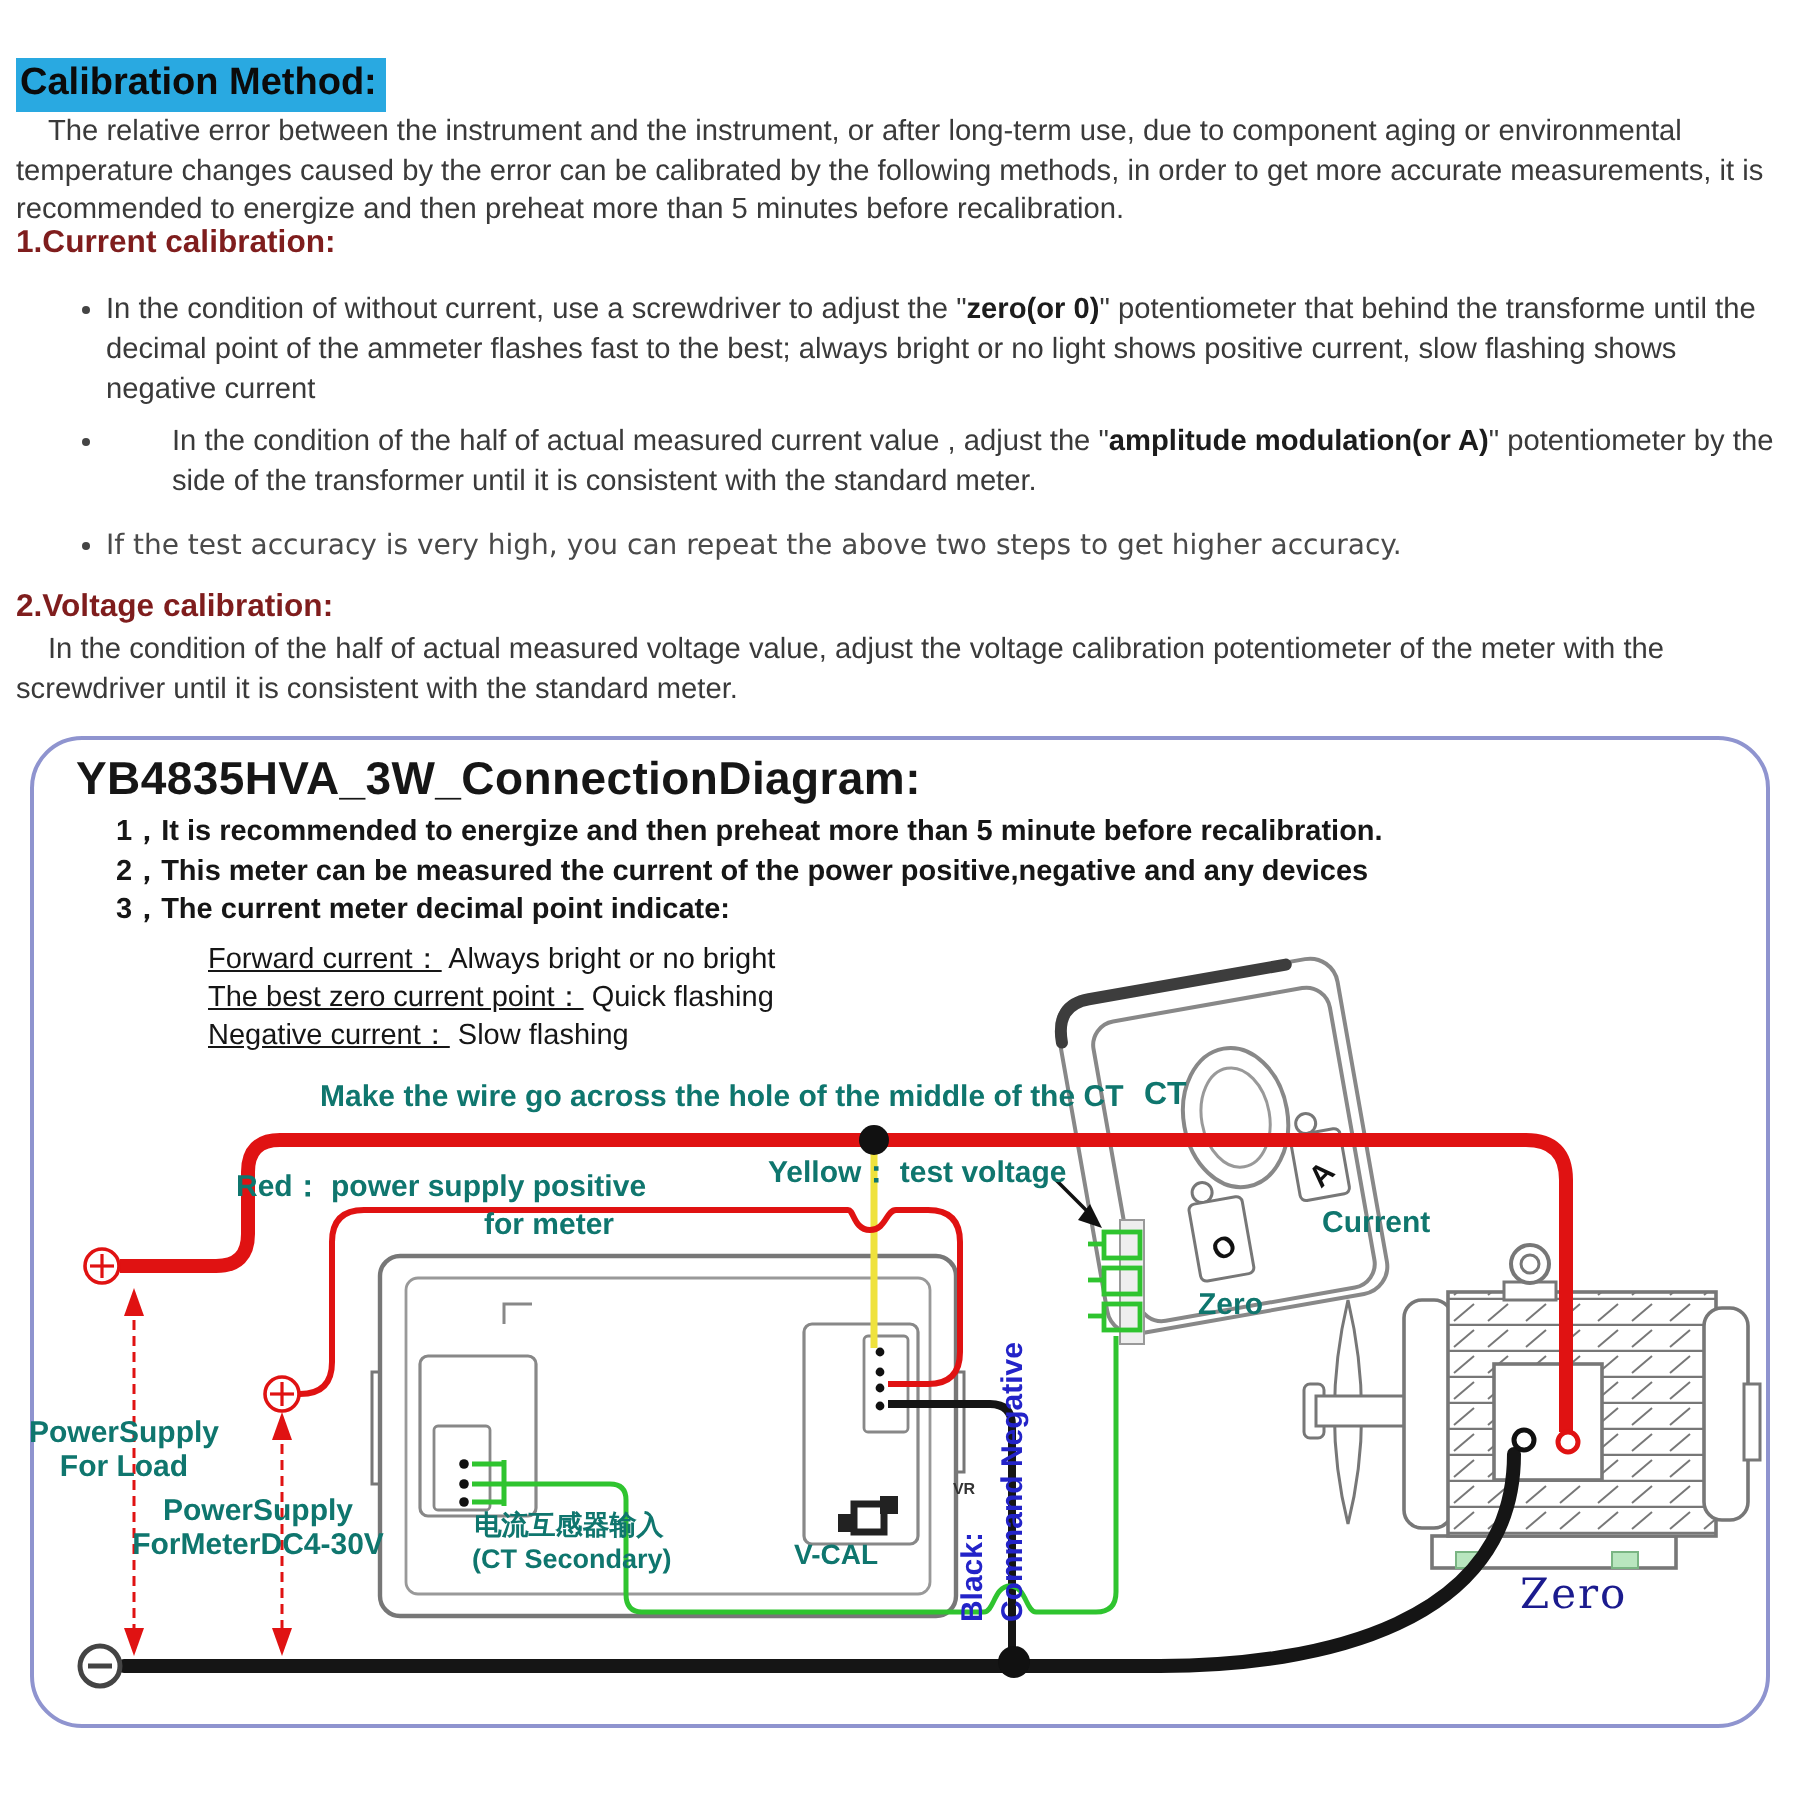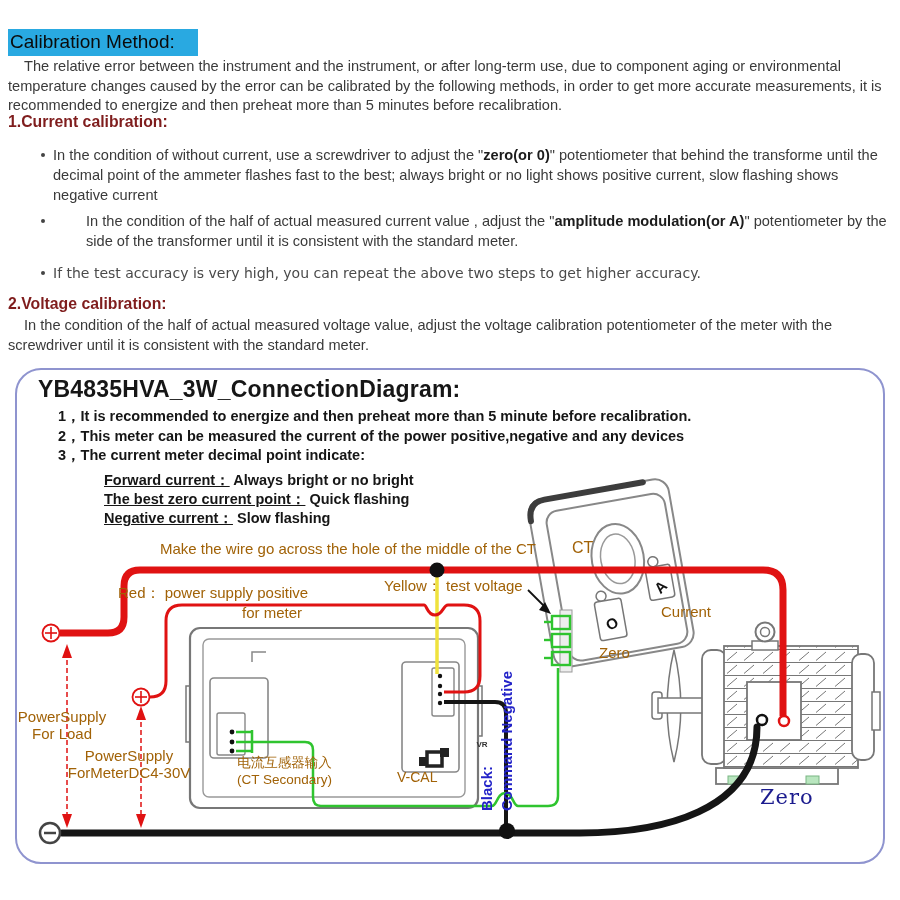--- a/index.html
+++ b/index.html
@@ -1,35 +1,35 @@
 <!DOCTYPE html>
 <html><head>
 <meta charset="utf-8">
 <style>
   html,body{margin:0;padding:0;background:#fff;}
   #page{position:relative;width:900px;height:900px;background:#fff;overflow:hidden;
         font-family:"Liberation Sans",sans-serif;color:#2e2e2e;}
   .abs{position:absolute;}
   
-  .doc-title{font-size:19px;font-weight:normal;color:#0b0b0b;background:#29a9e1;
-             padding:2px 23px 3px 2px;display:inline-block;}
+  .doc-title{font-size:19px;font-weight:bold;color:#0b0b0b;background:#29a9e1;
+             padding:2px 5px 3px 2px;display:inline-block;}
   .para{font-size:14.6px;line-height:19.5px;color:#3a3a3a;}
   .indent{text-indent:16px;}
   .h-sec{font-size:15.8px;font-weight:bold;color:#7f1d1d;}
   .bullet-dot{width:4px;height:4px;border-radius:50%;background:#444;}
   .bullet{font-size:14.6px;line-height:20px;color:#3a3a3a;}
   .bullet b{color:#1c1c1c;}
   .bullet.alt{font-family:"DejaVu Sans",sans-serif;font-size:14px;color:#4a4a4a;}
   
   .dg-border{border:2px solid #8f94cf;border-radius:26px;}
   .dg-title{font-size:23px;font-weight:bold;color:#161616;letter-spacing:.2px;}
   .dg-note{font-size:14.5px;font-weight:bold;color:#161616;line-height:19.5px;white-space:nowrap;}
-  .dg-ind{font-size:14.5px;font-weight:bold;color:#161616;line-height:19px;white-space:nowrap;}
+  .dg-ind{font-size:14.5px;font-weight:normal;color:#161616;line-height:19px;white-space:nowrap;}
   .dg-ind .lbl{text-decoration:underline;}
-  .blue{color:#a16207;font-weight:normal;}
+  .blue{color:#0f766e;font-weight:bold;}
   .dg-label{font-size:15px;white-space:nowrap;}
   .dg-label.small{font-size:13.5px;margin-left:31px;}
   .vert-label{display:flex;align-items:flex-end;gap:3px;}
   .vert-label span{writing-mode:vertical-rl;transform:rotate(180deg);
                    font-size:15px;font-weight:bold;color:#2323c8;white-space:nowrap;}
   .load-label{font-family:"DejaVu Serif",serif;font-size:21px;color:#1b1b8e;letter-spacing:1px;}
   .vr-label{font-size:8px;font-weight:bold;color:#333;}
   svg text{font-family:"Liberation Sans",sans-serif;}
 </style>
 </head>

